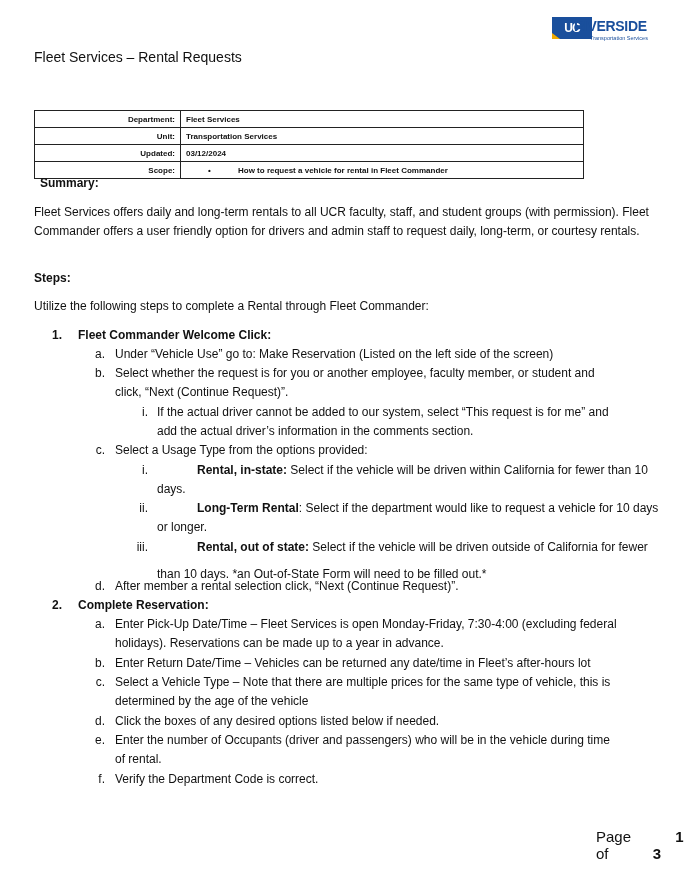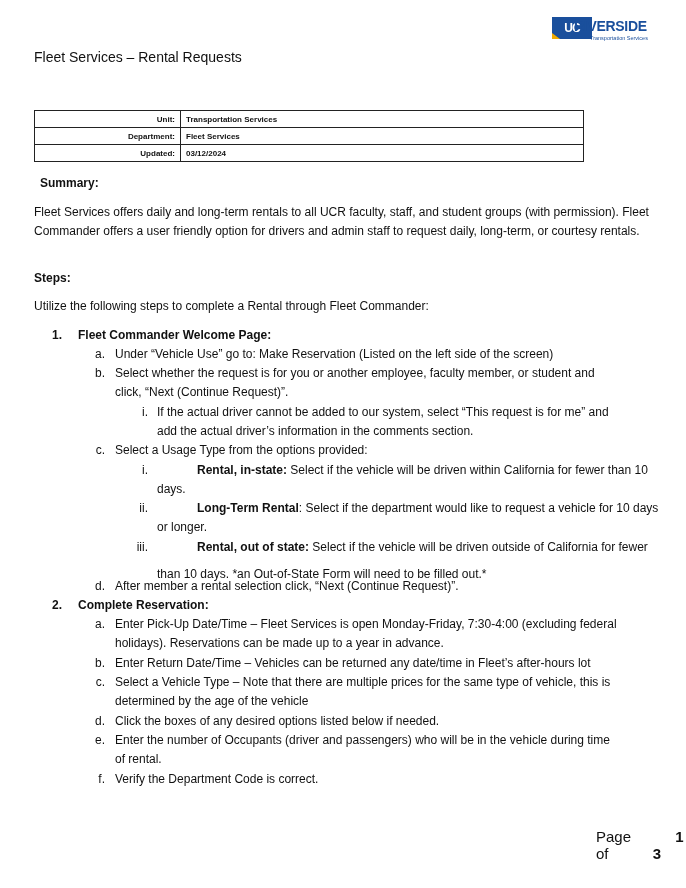--- a/index.html
+++ b/index.html
@@ -35,42 +35,46 @@
   <div class="uc-corner"></div>
   <div class="riverside">RIVERSIDE</div>
   <div class="sub">Transportation Services</div>
 </div>
 
 <div class="title">Fleet Services – Rental Requests</div>
 
 <table class="meta">
   <tbody>
       <tr>
+        <td class="k">Department:</td>
+        <td class="v">Fleet Services</td>
+      </tr>
+  <tr>
         <td class="k">Unit:</td>
         <td class="v">Transportation Services</td>
       </tr>
   <tr>
-        <td class="k">Department:</td>
-        <td class="v">Fleet Services</td>
+        <td class="k">Updated:</td>
+        <td class="v">03/12/2024</td>
       </tr>
   <tr>
-        <td class="k">Updated:</td>
-        <td class="v">03/12/2024</td>
+        <td class="k">Scope:</td>
+        <td class="v"><span class="bullet">•</span><span>How to request a vehicle for rental in Fleet Commander</span></td>
       </tr>
 </tbody>
   </table>
 
 <div class="h" style="left:40px;top:176px;">Summary:</div>
 <div class="p" style="top:203px;">Fleet Services offers daily and long-term rentals to all UCR faculty, staff, and student groups (with permission). Fleet Commander offers a user friendly option for drivers and admin staff to request daily, long-term, or courtesy rentals.</div>
 
 <div class="h" style="left:34px;top:271px;">Steps:</div>
 <div class="p" style="top:297px;">Utilize the following steps to complete a Rental through Fleet Commander:</div>
 
 <div class="row" style="left:52px;top:326px;font-weight:bold;">1.</div>
-<div class="row" style="left:78px;top:326px;font-weight:bold;">Fleet Commander Welcome Page:</div>
+<div class="row" style="left:78px;top:326px;font-weight:bold;">Fleet Commander Welcome Click:</div>
 
 <div class="row num" style="left:85px;width:20px;top:345px;">a.</div>
 <div class="row" style="left:115px;top:345px;">Under “Vehicle Use” go to: Make Reservation (Listed on the left side of the screen)</div>
 
 <div class="row num" style="left:85px;width:20px;top:364px;">b.</div>
 <div class="row" style="left:115px;top:364px;">Select whether the request is for you or another employee, faculty member, or student and</div>
 <div class="row" style="left:115px;top:383px;">click, “Next (Continue Request)”.</div>
 
 <div class="row num" style="left:128px;width:20px;top:403px;">i.</div>
 <div class="row" style="left:157px;top:403px;">If the actual driver cannot be added to our system, select “This request is for me” and</div>

